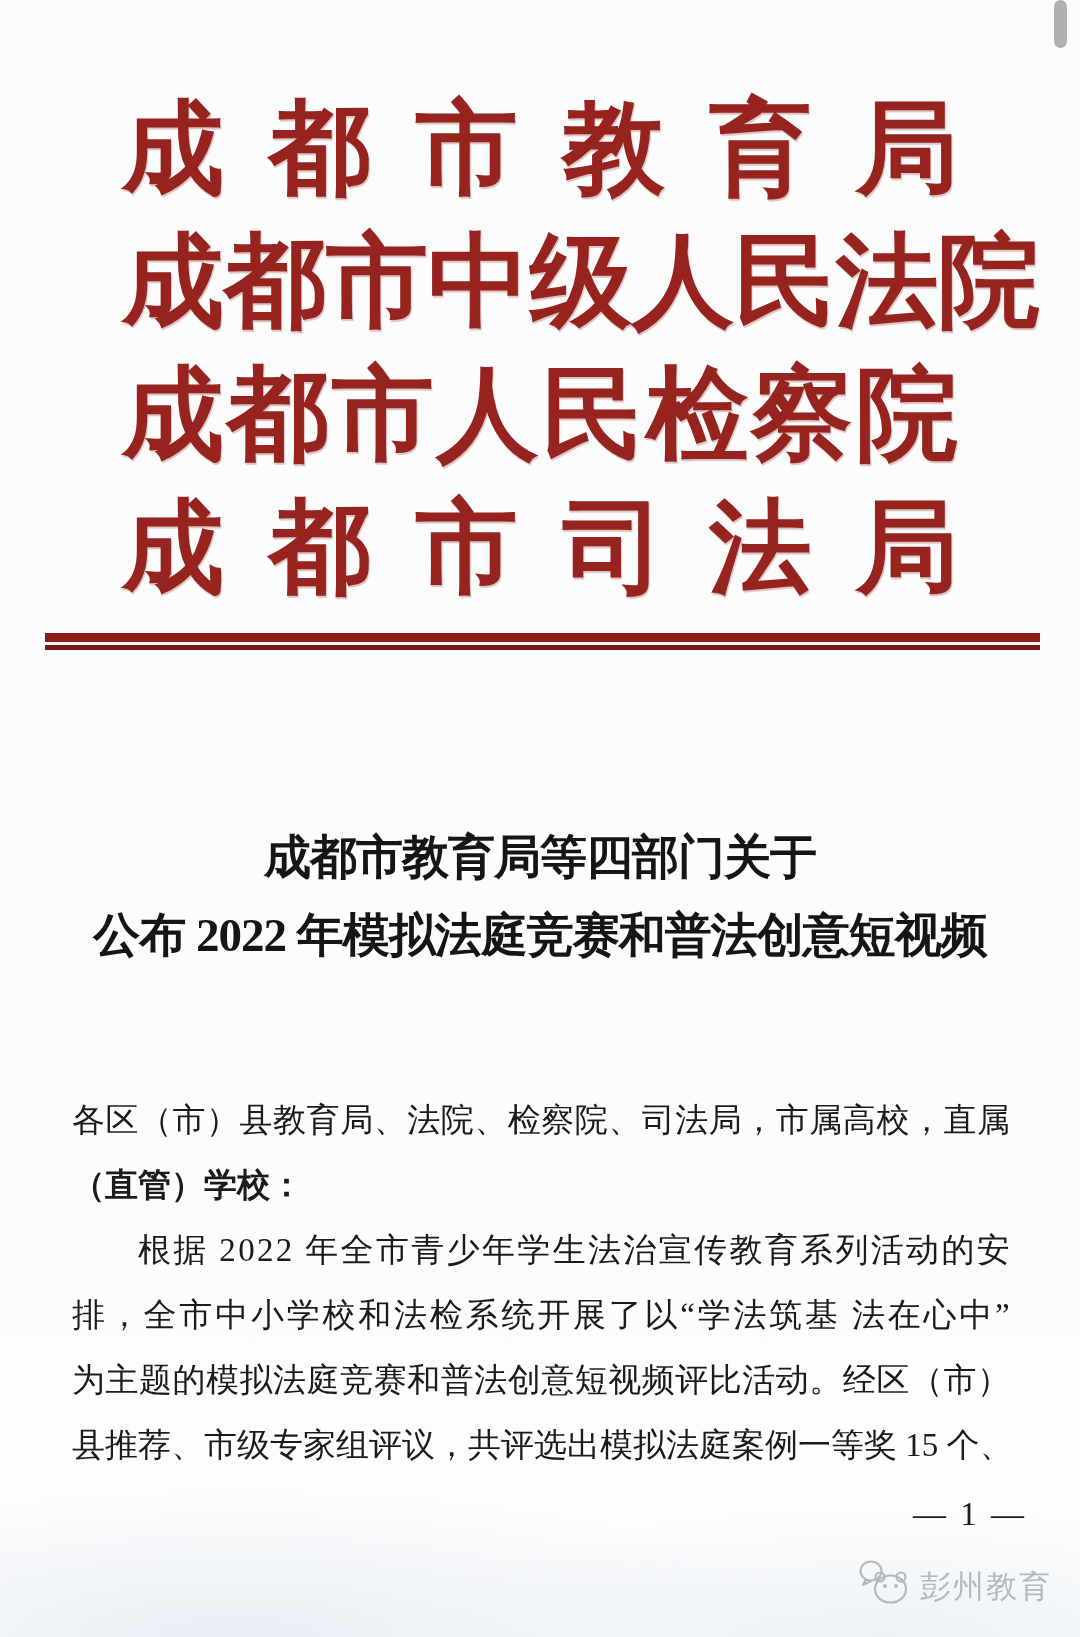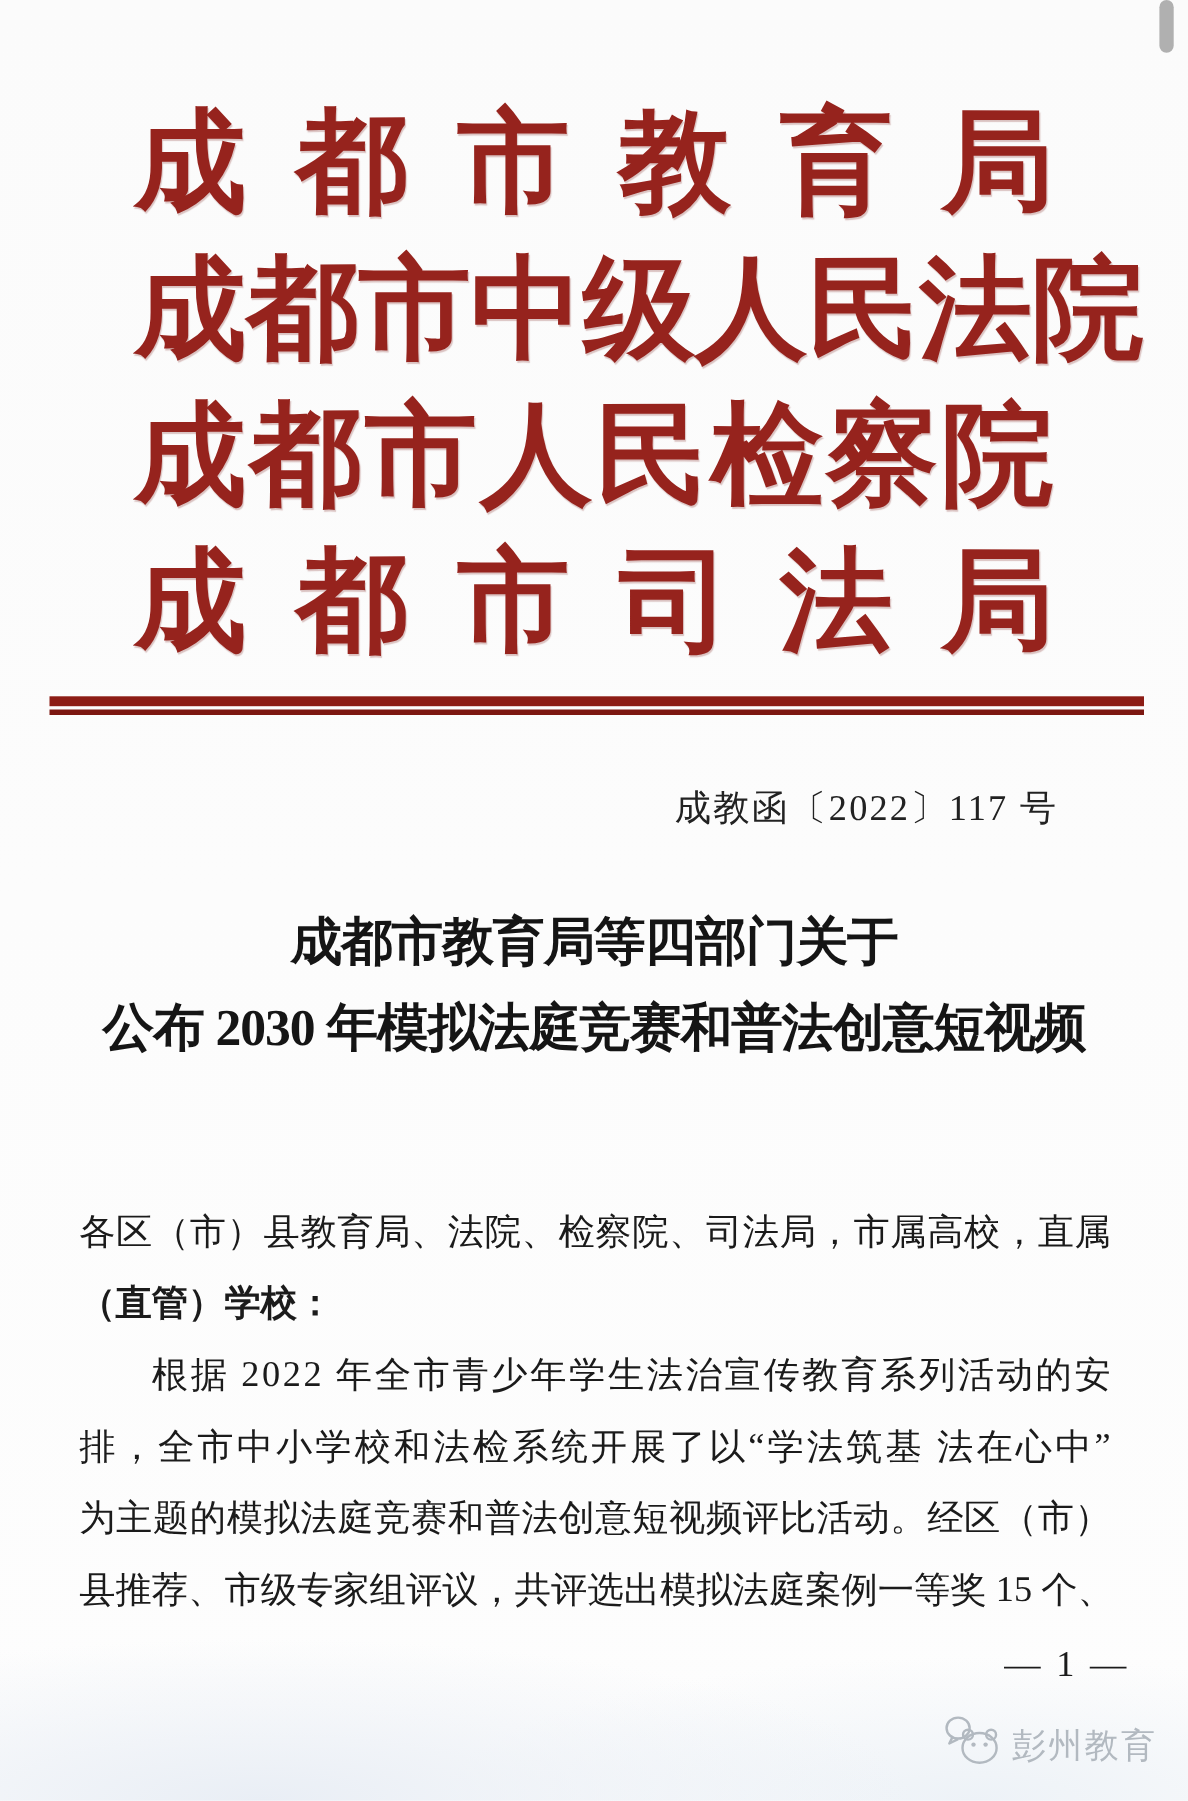--- a/index.html
+++ b/index.html
@@ -105,25 +105,24 @@
         <span>法</span>
         <span>局</span>
       </div>
   </div>
 
   <div class="rule">
     <div class="rule-top"></div>
     <div class="rule-bottom"></div>
   </div>
 
-  <div class="doc-number">成教函〔2022〕117 号</div>
 
   <div class="title-block">
     <div class="title-line">成都市教育局等四部门关于</div>
-    <div class="title-line">公布 2030 年模拟法庭竞赛和普法创意短视频</div>
+    <div class="title-line">公布 2022 年模拟法庭竞赛和普法创意短视频</div>
   </div>
 
   <div class="body-block">
     <div class="body-line">
         <span>各</span>
         <span>区</span>
         <span>（</span>
         <span>市</span>
         <span>）</span>
         <span>县</span>

